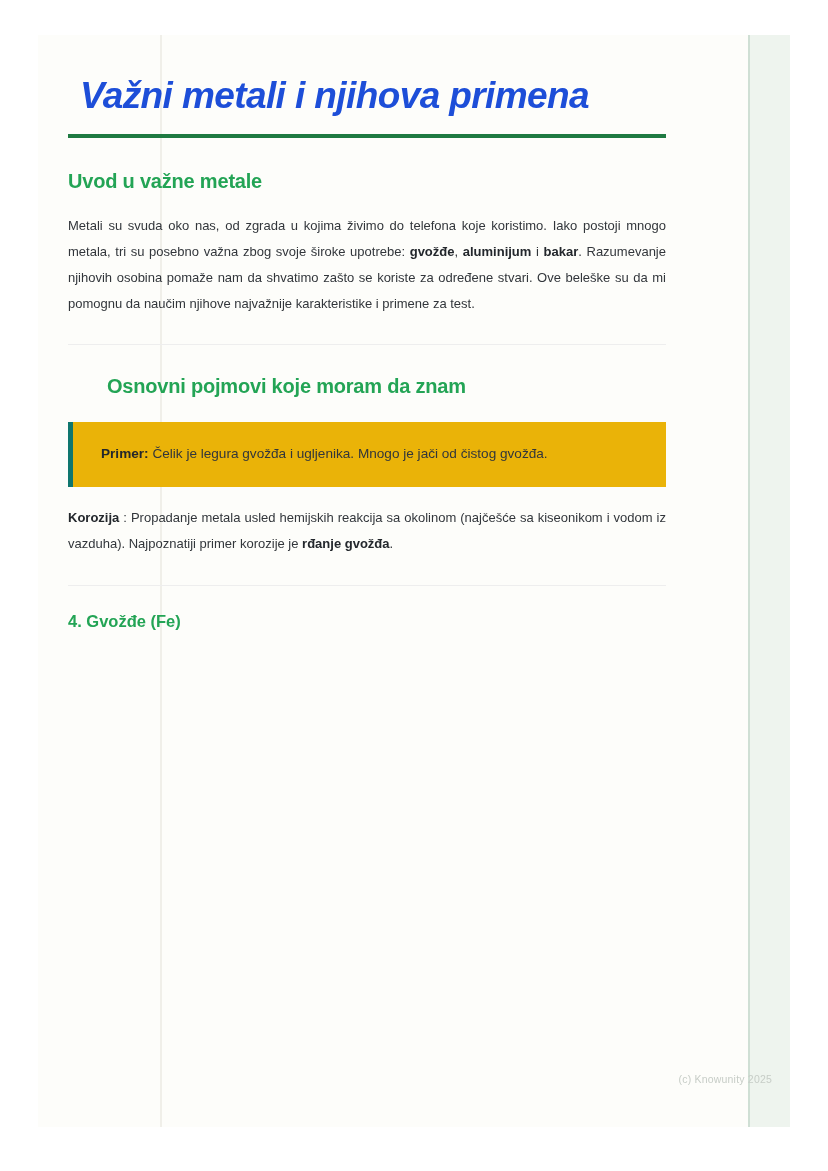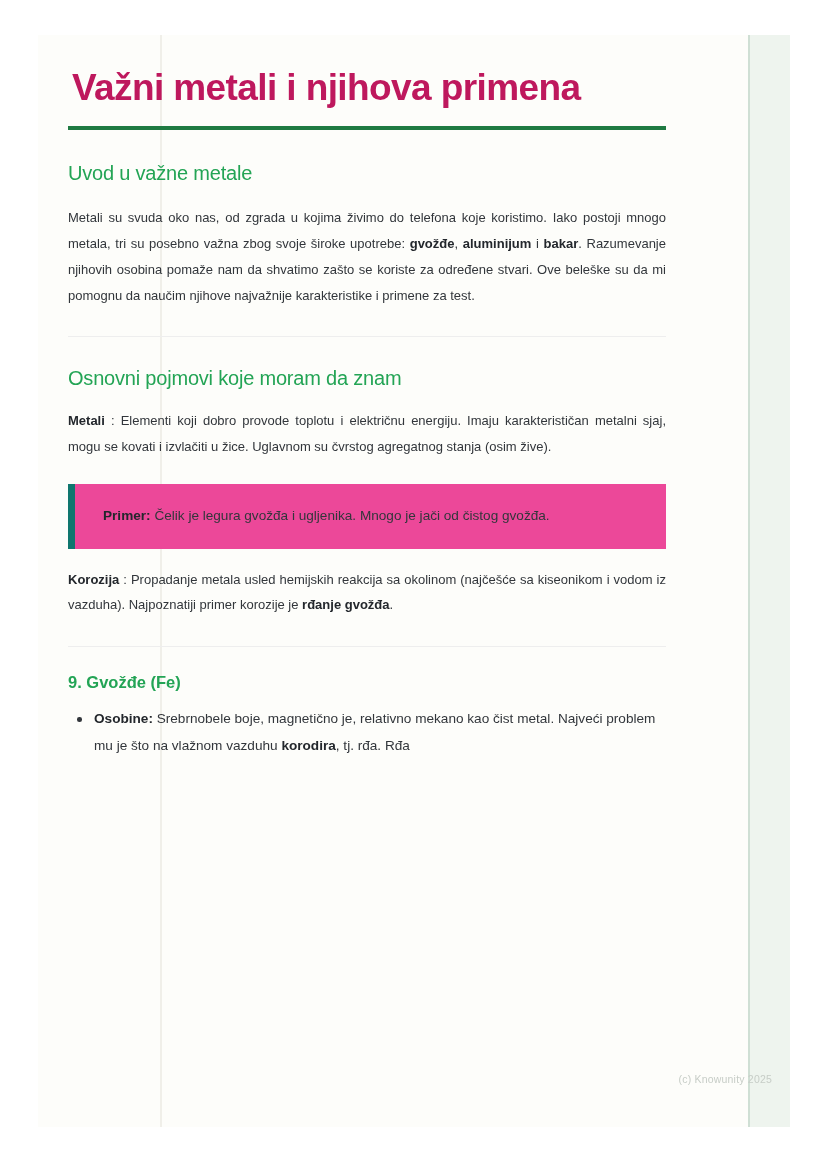--- a/index.html
+++ b/index.html
@@ -48,42 +48,43 @@
   
   .content {
     position: absolute;
     left: 30px;
     top: 0;
     width: 598px;
     padding-top: 28px;
   }
 
   h1.doc-title {
-    margin: 4px;
+    margin: 12px;
     font-size: 37px;
     line-height: 1.12;
     font-weight: bold;
-    color: #be185d;
+    color: #1d4ed8;
     letter-spacing: -0.6px;
+    font-style: italic;
   }
   .title-rule {
     margin-top: 18px;
     height: 4px;
     width: 100%;
     background: #1f7a42;
   }
 
   h2.section-title {
     margin: 32px 0 0 0;
     font-size: 20px;
-    font-weight: normal;
+    font-weight: bold;
     color: #23a455;
     letter-spacing: -0.2px;
   }
-  h2.section-title.tight { margin-top: 30px; }
+  h2.section-title.tight { margin-top: 30px; margin-left: 39px; }
 
   h3.sub-title {
     margin: 26px 0 0 0;
     font-size: 16.5px;
     font-weight: bold;
     color: #23a455;
   }
 
   p.body {
     margin: 16px 0 0 0;
@@ -100,22 +101,22 @@
 
   hr.divider {
     border: none;
     border-top: 1px solid #eeeeee;
     margin: 28px 0 0 0;
   }
 
   
   .callout {
     margin-top: 24px;
-    background: #ec4899;
-    border-left: 7px solid #0f766e;
+    background: #eab308;
+    border-left: 5px solid #0f766e;
     padding: 19px 24px 19px 28px;
     box-sizing: border-box;
   }
   .callout p {
     margin: 0;
     font-size: 13.6px;
     line-height: 1.98;
     color: #32363b;
     text-align: justify;
   }
@@ -169,36 +170,32 @@
     <div class="title-rule"></div>
 
     <h2 class="section-title">Uvod u važne metale</h2>
 
     <p class="body first"><span>Metali su svuda oko nas, od zgrada u kojima živimo do telefona koje koristimo. Iako postoji mnogo metala, tri su posebno važna zbog svoje široke upotrebe: </span><span class="b">gvožđe</span><span>, </span><span class="b">aluminijum</span><span> i </span><span class="b">bakar</span><span>. Razumevanje njihovih osobina pomaže nam da shvatimo zašto se koriste za određene stvari. Ove beleške su da mi pomognu da naučim njihove najvažnije karakteristike i primene za test.</span></p>
 
     <hr class="divider">
 
     <h2 class="section-title tight">Osnovni pojmovi koje moram da znam</h2>
 
-    <p class="body term"><span class="b">Metali</span><span> : </span><span>Elementi koji dobro provode toplotu i električnu energiju. Imaju karakterističan metalni sjaj, mogu se kovati i izvlačiti u žice. Uglavnom su čvrstog agregatnog stanja (osim žive).</span></p>
 
 
 
     <div class="callout">
       <p><span class="b">Primer:</span><span> Čelik je legura gvožđa i ugljenika. Mnogo je jači od čistog gvožđa.</span></p>
     </div>
 
     <p class="body term"><span class="b">Korozija</span><span> : </span><span>Propadanje metala usled hemijskih reakcija sa okolinom (najčešće sa kiseonikom i vodom iz vazduha). Najpoznatiji primer korozije je </span><span class="b">rđanje gvožđa</span><span>.</span></p>
 
     <hr class="divider">
 
 
-    <h3 class="sub-title">9. Gvožđe (Fe)</h3>
-
-    <ul class="bullets">
-      <li><span class="b">Osobine:</span><span> Srebrnobele boje, magnetično je, relativno mekano kao čist metal. Najveći problem mu je što na vlažnom vazduhu </span><span class="b">korodira</span><span>, tj. rđa. Rđa</span></li>
-    </ul>
+    <h3 class="sub-title">4. Gvožđe (Fe)</h3>
+
 
   </div>
 
   <div class="watermark">(c) Knowunity 2025</div>
 
 </div>
 
 </body></html>

